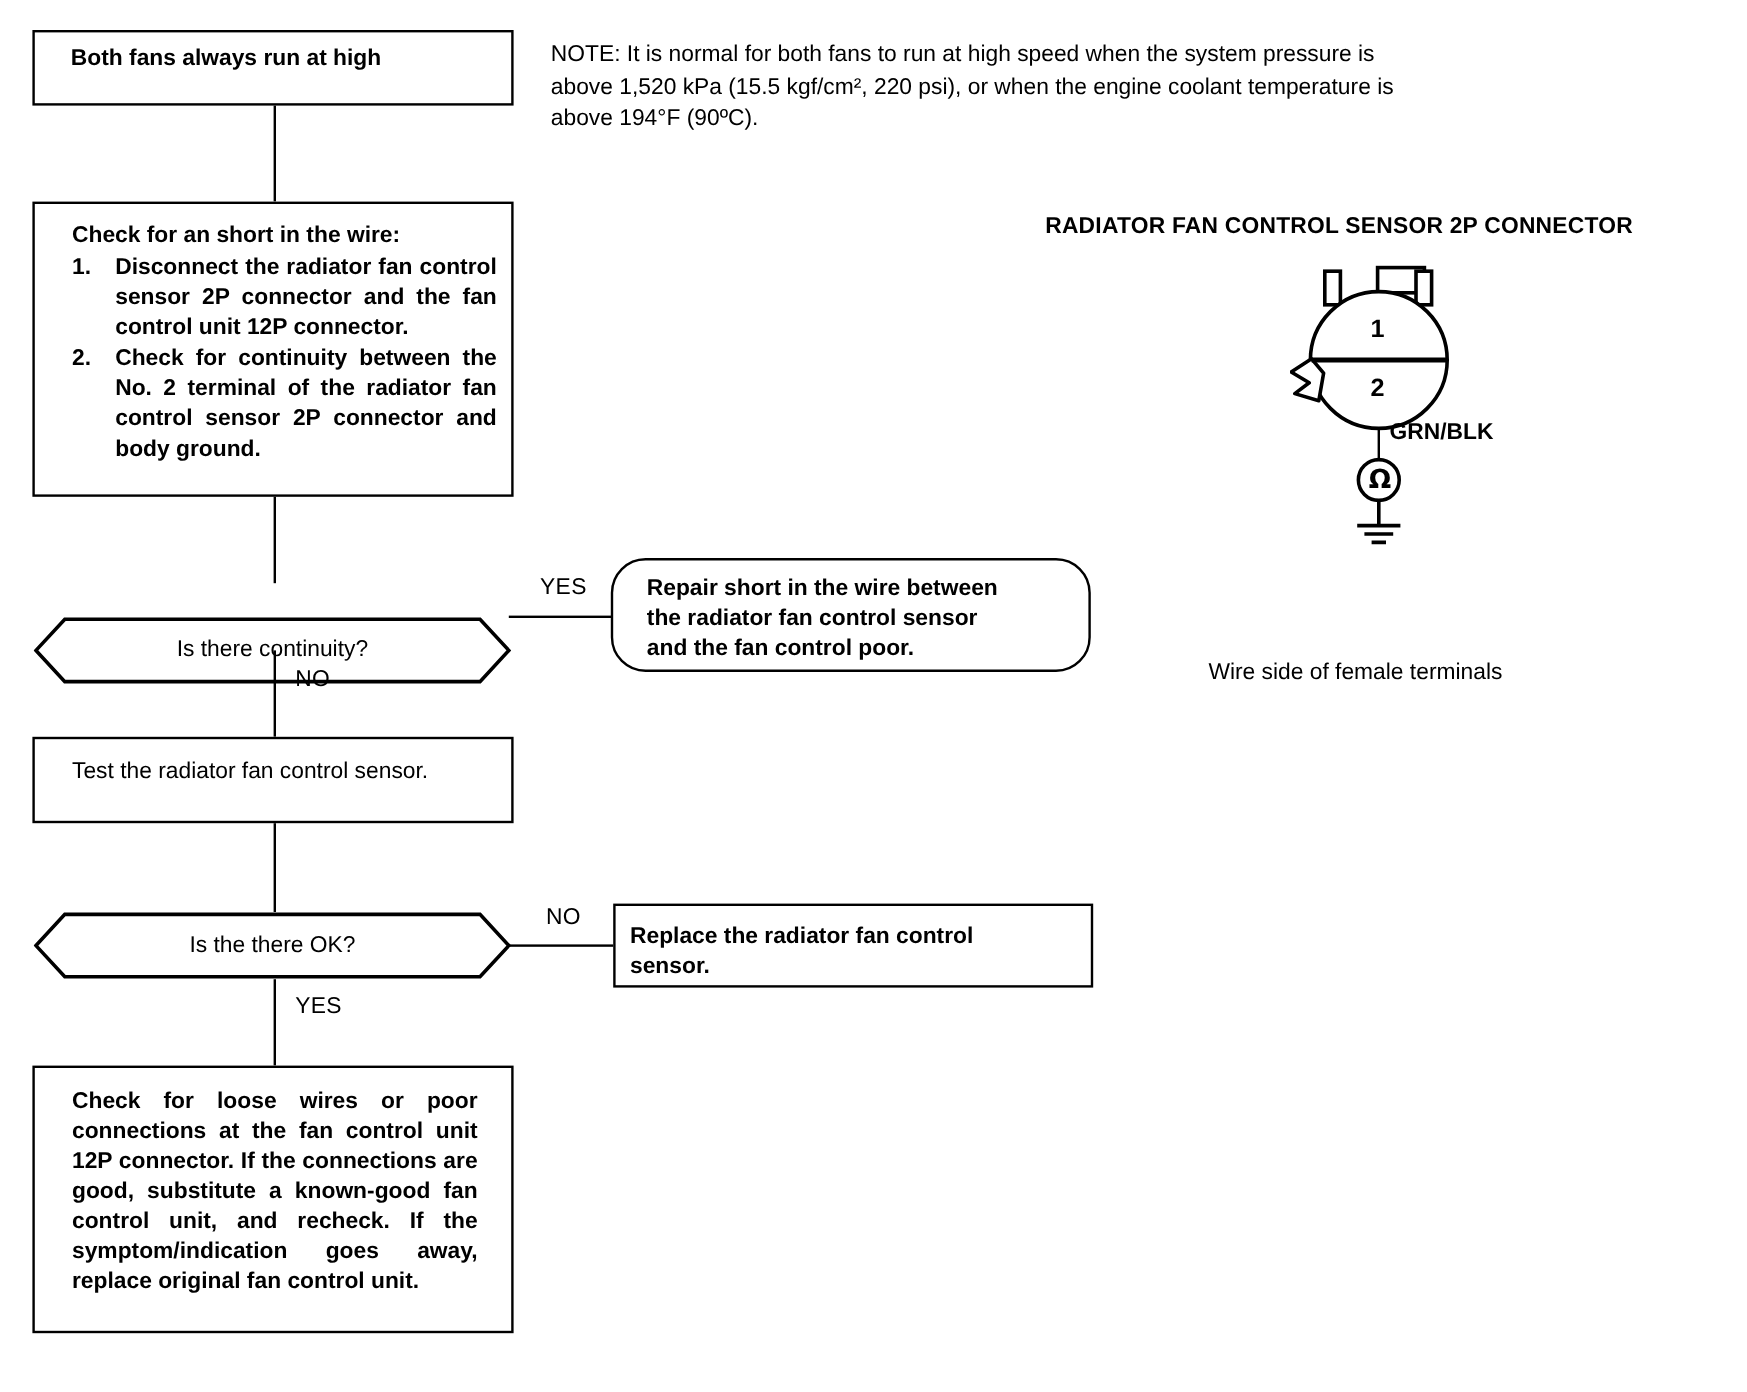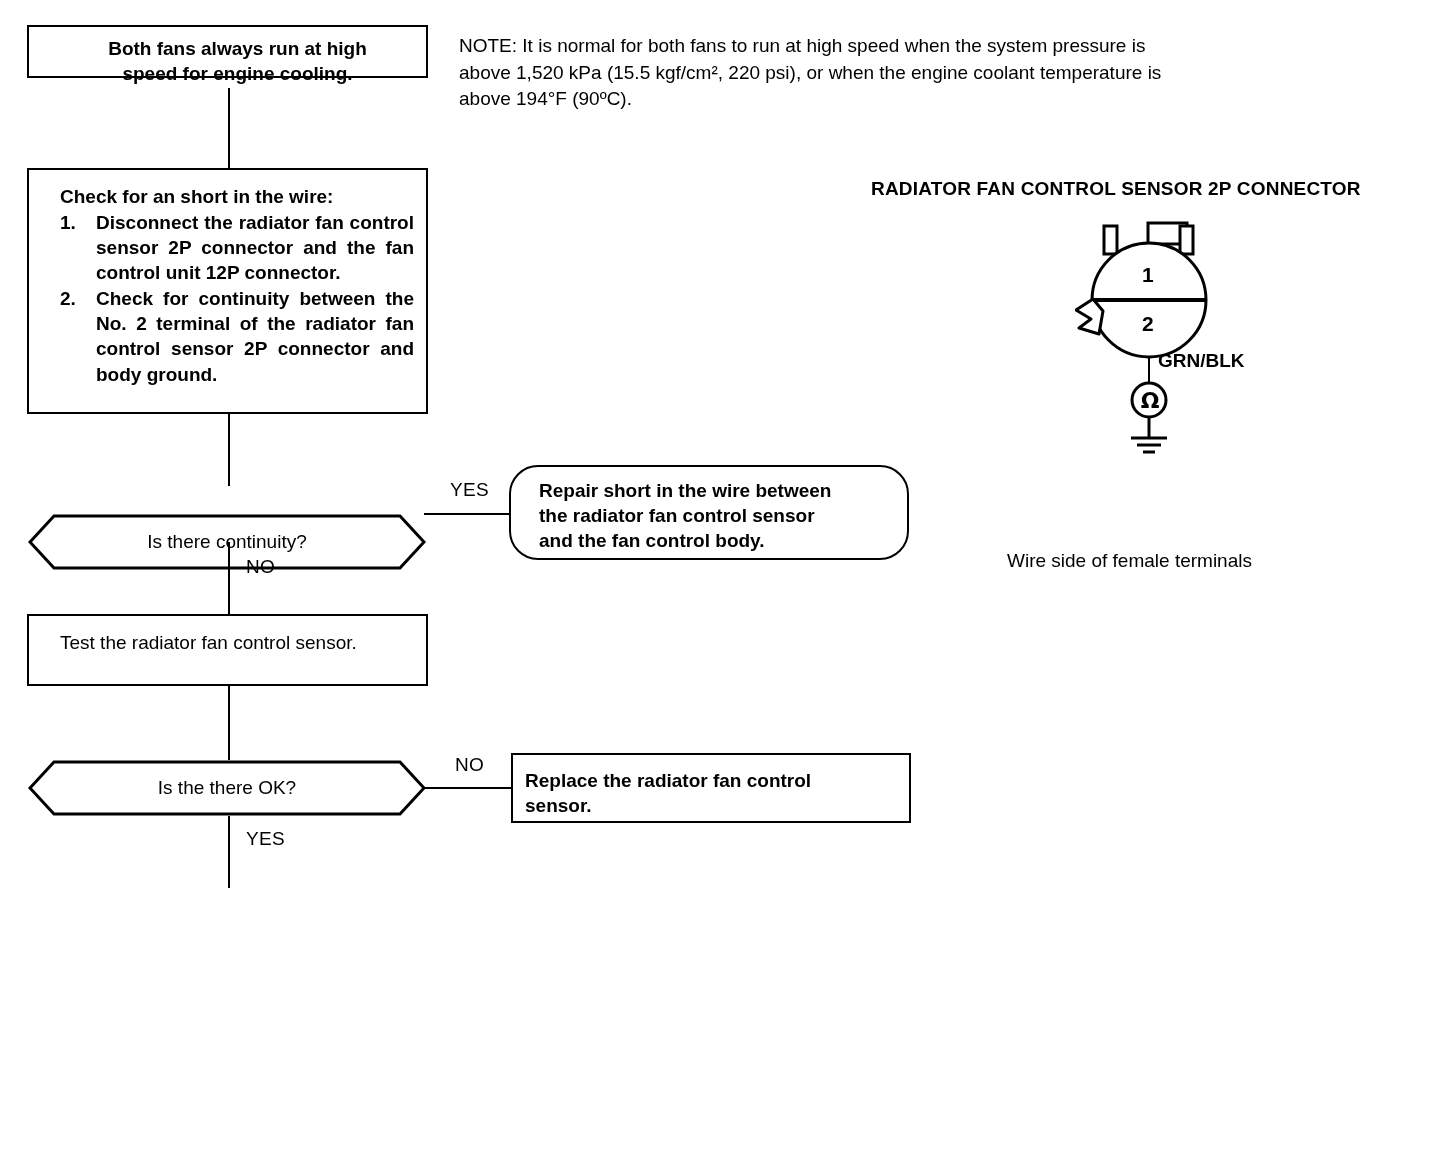--- a/index.html
+++ b/index.html
@@ -139,24 +139,23 @@
     font-family: "DejaVu Sans", sans-serif;
     font-size: 22px;
     font-weight: bold;
   }
 </style>
 </head>
 <body>
 
 <div id="page">
 
-  <div class="box" id="box-symptom" style="left:27px; top:25px; width:401px; height:53px;text-align:center;">
+  <div class="box" id="box-symptom" style="left:27px; top:25px; width:401px; height:63px;">
     <div class="txt t-head" style="top:9px; left:30px; right:10px;">
       <div>Both fans always run at high</div>
-      <div>speed for engine cooling.</div>
     </div>
   </div>
 
   <div class="vline" style="left:228px; top:88px; height:80px;"></div>
 
   <div id="note" style="left:459px; top:33px; width:840px;">NOTE: It is normal for both fans to run at high speed when the system pressure is
 above 1,520 kPa (15.5 kgf/cm², 220 psi), or when the engine coolant temperature is
 above 194°F (90ºC).</div>
 
   <div class="box" id="box-check-short" style="left:27px; top:168px; width:401px; height:246px;">
@@ -187,21 +186,21 @@
   <div class="hline" style="left:424px; top:513px; width:86px;"></div>
   <div class="branch-label" style="left:450px; top:479px;">YES</div>
 
   <div class="vline" style="left:228px; top:542px; height:72px;"></div>
   <div class="branch-label" style="left:246px; top:556px;">NO</div>
 
   <div class="box" id="box-repair-short" style="left:509px; top:465px; width:400px; height:95px;border-radius:29px;">
     <div class="txt t-head" style="top:11px; left:28px; right:10px;">
       <div>Repair short in the wire between</div>
       <div>the radiator fan control sensor</div>
-      <div>and the fan control body.</div>
+      <div>and the fan control poor.</div>
     </div>
   </div>
 
   <div class="box" id="box-test-sensor" style="left:27px; top:614px; width:401px; height:72px;padding-left:44px;">
     <div class="txt t-body" style="top:14px; left:31px; right:10px;">Test the radiator fan control sensor.</div>
   </div>
 
   <div class="vline" style="left:228px; top:686px; height:74px;"></div>
 
   <div class="hexwrap" style="left:28px; top:760px; width:398px; height:56px;">
@@ -217,20 +216,23 @@
   <div class="vline" style="left:228px; top:816px; height:72px;"></div>
   <div class="branch-label" style="left:246px; top:828px;">YES</div>
 
   <div class="box" id="box-replace-sensor" style="left:511px; top:753px; width:400px; height:70px;">
     <div class="txt t-head" style="top:13px; left:12px; right:10px;">
       <div>Replace the radiator fan control</div>
       <div>sensor.</div>
     </div>
   </div>
 
+  <div class="box" id="box-loose-wires" style="left:27px; top:888px; width:401px; height:223px;">
+    <div class="txt t-head t-justify" style="top:15px; left:31px; right:28px;">Check for loose wires or poor connections at the fan control unit 12P connector. If the connections are good, substitute a known-good fan control unit, and recheck. If the symptom/indication goes away, replace original fan control unit.</div>
+  </div>
 
   <div id="conn-title" style="left:871px; top:178px;">RADIATOR FAN CONTROL SENSOR 2P CONNECTOR</div>
 
   <div id="conn-svgwrap" style="left:1075px; top:218px; width:180px; height:245px;">
     <svg width="180" height="245" viewBox="0 0 180 245" aria-hidden="true">
 
       <g fill="#ffffff" stroke="#000000" stroke-width="3">
         <rect x="29" y="8" width="13" height="28"></rect>
         <rect x="73" y="5" width="39" height="21"></rect>
         <rect x="105" y="8" width="13" height="28"></rect>

